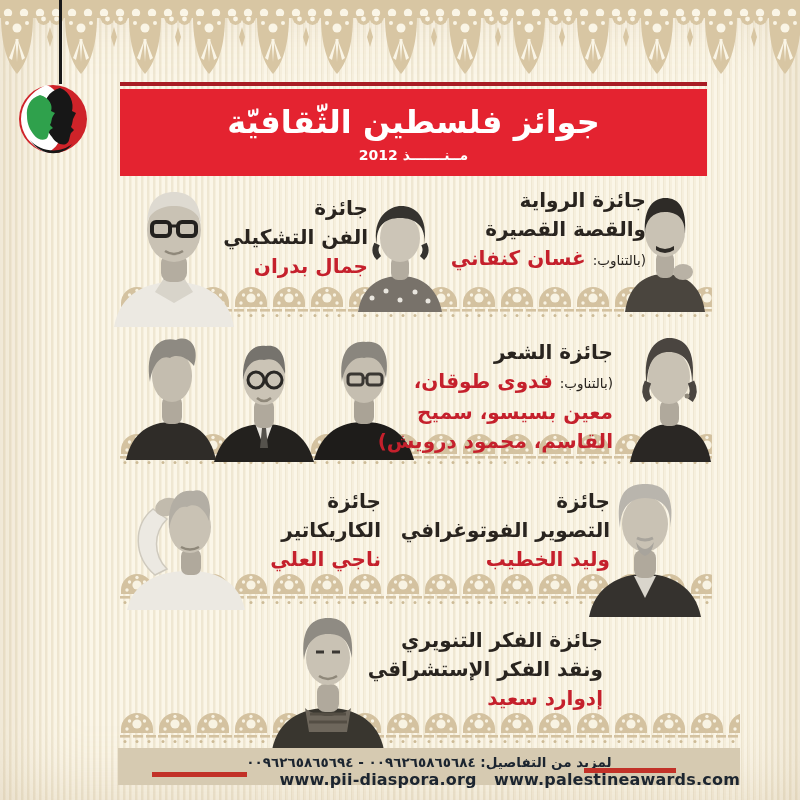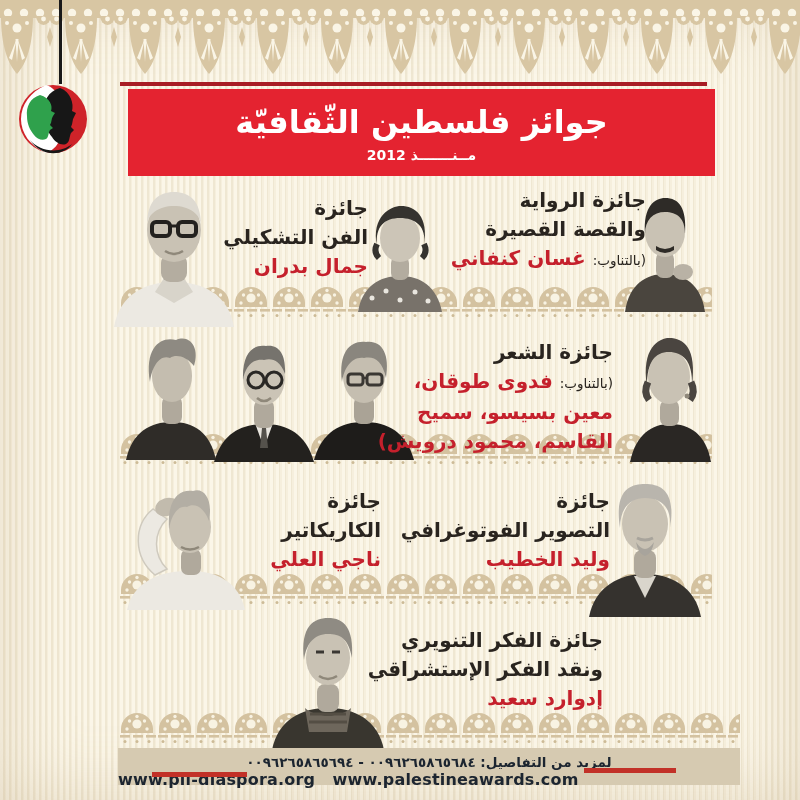--- a/index.html
+++ b/index.html
@@ -9,32 +9,32 @@
     background:
       repeating-linear-gradient(90deg,
         #fbf6e8 0px,#fbf6e8 3px,
         #efe7d2 3px,#efe7d2 4.5px,
         #f6efdd 4.5px,#f6efdd 6px);
     box-shadow:inset 0 0 70px rgba(176,148,105,.28);
   }
   .abs{position:absolute;}
   .stem{background:#191919;}
   .org-text{color:#141821;font-weight:bold;font-size:15.5px;line-height:22.5px;text-align:center;}
-  .banner{background:#e42330;display:flex;flex-direction:column;align-items:center;justify-content:center;margin-left:8px;}
+  .banner{background:#e42330;display:flex;flex-direction:column;align-items:center;justify-content:center;}
   .banner-topline{background:#a81d24;}
   .banner-title{color:#ffffff;font-weight:bold;font-size:32px;line-height:38px;white-space:nowrap;}
   .banner-since{color:#ffffff;font-weight:bold;font-size:14px;margin-top:6px;white-space:nowrap;}
   .award{text-align:right;}
   .award .t{color:#29241f;font-weight:bold;font-size:20px;line-height:29px;white-space:nowrap;}
   .award .alt{color:#29241f;font-weight:normal;font-size:13.5px;}
   .award .r{color:#c5202c;font-weight:bold;font-size:20px;line-height:29px;white-space:nowrap;}
   .lace-trim rect,.lace-top rect{shape-rendering:auto;}
   .footer-band{background:#d6cab1;}
   .footer-line1{color:#1c2530;font-weight:bold;font-size:13.5px;text-align:center;white-space:nowrap;}
-  .footer-line2{color:#1c2530;font-weight:bold;font-size:16px;text-align:left;white-space:nowrap;letter-spacing:.2px;}
+  .footer-line2{color:#1c2530;font-weight:bold;font-size:16px;text-align:right;white-space:nowrap;letter-spacing:.2px;}
   .redline{background:#c23128;}
   svg{display:block;}
 </style>
 </head>
 <body>
 
 <div class="poster">
 
   <svg width="0" height="0" class="abs" aria-hidden="true">
     <defs>

